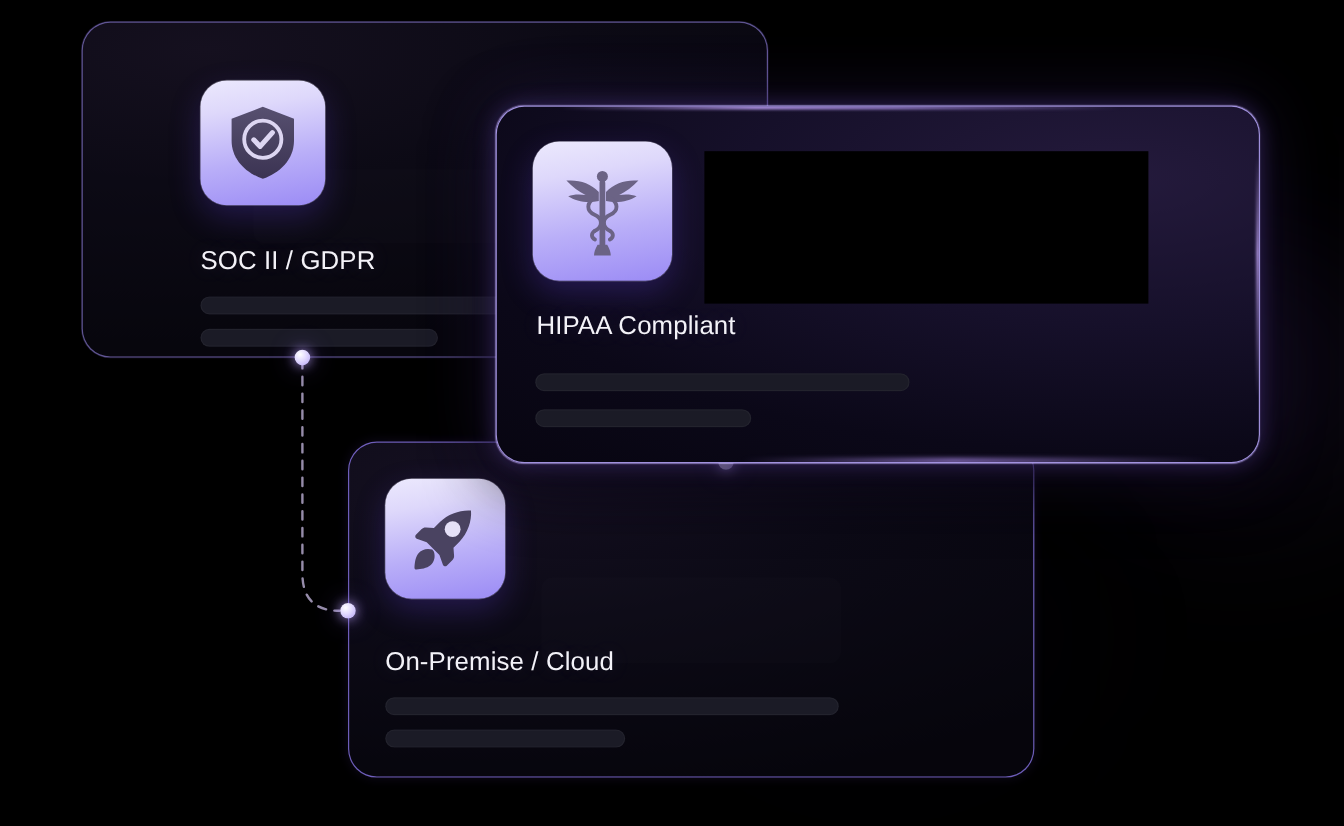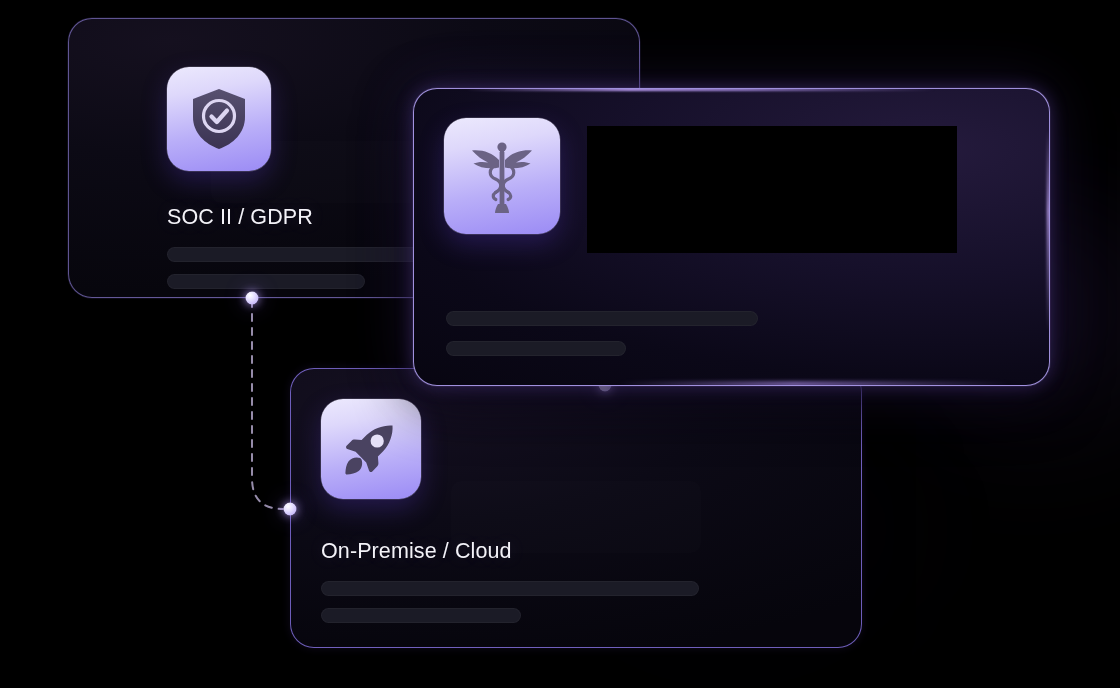--- a/index.html
+++ b/index.html
@@ -279,20 +279,21 @@
           <path d="M27.5 27 C20.5 31 20.5 38 27.5 41 C34.5 44 34.5 51 27.5 54.5"></path>
           <path d="M40.5 27 C47.5 31 47.5 38 40.5 41 C33.5 44 33.5 51 40.5 54.5"></path>
           <path d="M27.5 54.5 C24.5 56.5 24.5 60 27.8 61.5"></path>
           <path d="M40.5 54.5 C43.5 56.5 43.5 60 40.2 61.5"></path>
         </g>
       </svg>
     </div>
 
     <div id="redaction-block"></div>
 
+    <div class="card-title" style="left:33px; top:170px;">HIPAA Compliant</div>
 
   </div>
 
   <div class="bar" style="position:absolute; left:446px; top:311px; width:312px; z-index:31;"></div>
   <div class="bar" style="position:absolute; left:446px; top:341px; width:180px; z-index:31;"></div>
 
   <svg id="connector-layer">
     <path d="M252,300 L252,478 Q252,509 283,509" fill="none" stroke="#b0a4c8" stroke-width="2" stroke-dasharray="7 7" stroke-linecap="round" opacity="0.85"></path>
   </svg>
 

